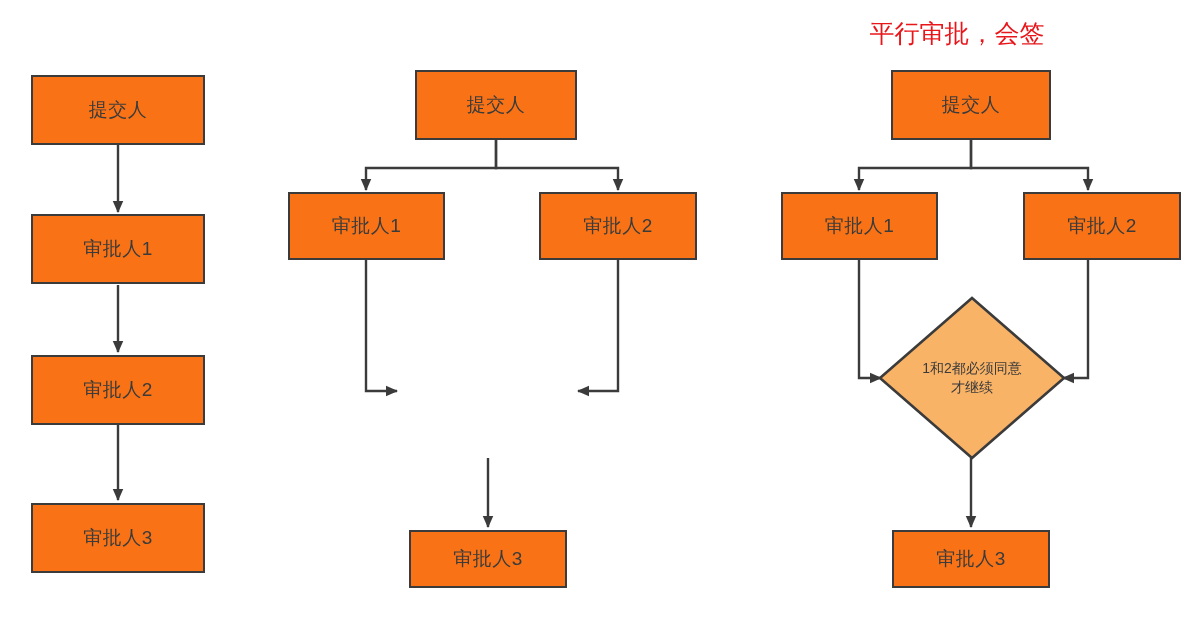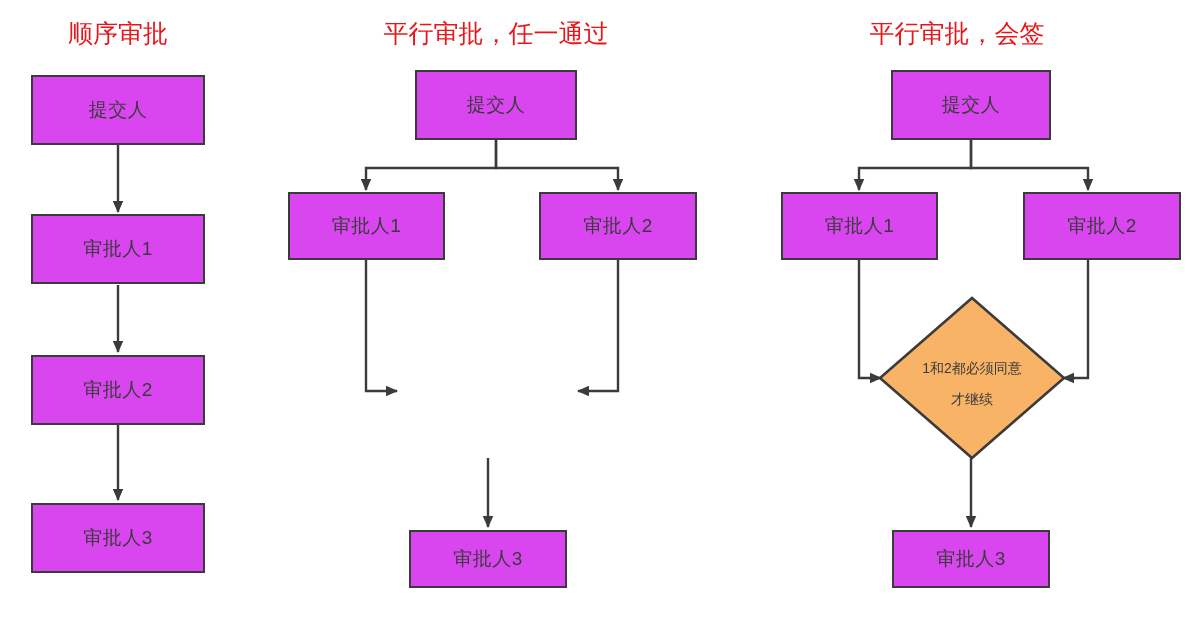--- a/index.html
+++ b/index.html
@@ -32,21 +32,21 @@
     text-align: center;
     color: #e8161a;
     font-size: 25px;
     line-height: 30px;
     white-space: nowrap;
     font-family: "Liberation Sans", "DejaVu Sans", sans-serif;
   }
   .node {
     position: absolute;
     box-sizing: border-box;
-    background: #d946ef;
+    background: #f97316;
     border: 2px solid #3b3b3b;
     color: #3b3b3b;
     font-size: 19px;
     display: flex;
     align-items: center;
     justify-content: center;
     text-align: center;
     letter-spacing: 0.5px;
   }
   .diamond-wrap {
@@ -59,21 +59,21 @@
     height: 100%;
     display: flex;
     align-items: center;
     justify-content: center;
     text-align: center;
     color: #3b3b3b;
     font-size: 14px;
     line-height: 19px;
     pointer-events: none;
   }
-  .diamond-label span { display: block; margin-top: 12px; }
+  .diamond-label span { display: block; }
 </style>
 </head>
 <body>
 
 <div id="canvas">
 
   <svg class="svg-layer" viewBox="0 0 1198 618" width="1198" height="618" xmlns="http://www.w3.org/2000/svg">
     <defs>
       <marker id="arrow" viewBox="0 0 10 10" refX="9.2" refY="5" markerWidth="5.2" markerHeight="5.2" orient="auto-start-reverse">
         <path d="M 0 0.6 L 10 5 L 0 9.4 z" fill="#3b3b3b"></path>
@@ -92,23 +92,21 @@
       <path d="M 488 458 L 488 527"></path>
 
       <path d="M 971 140 L 971 168 L 859 168 L 859 190"></path>
       <path d="M 971 140 L 971 168 L 1088 168 L 1088 190"></path>
       <path d="M 859 260 L 859 378 L 881 378"></path>
       <path d="M 1088 260 L 1088 378 L 1063 378"></path>
       <path d="M 971 458 L 971 527"></path>
     </g>
   </svg>
 
-  <div class="col-title" style="left:8px; top:18px; width:220px;">顺序审批</div>
 
-  <div class="col-title" style="left:336px; top:18px; width:320px;">平行审批，任一通过</div>
 
   <div class="col-title" style="left:812px; top:18px; width:290px;">平行审批，会签</div>
 
   <div class="node" style="left:31px; top:75px; width:174px; height:70px;">提交人</div>
 
   <div class="node" style="left:31px; top:214px; width:174px; height:70px;">审批人1</div>
 
   <div class="node" style="left:31px; top:355px; width:174px; height:70px;">审批人2</div>
 
   <div class="node" style="left:31px; top:503px; width:174px; height:70px;">审批人3</div>

